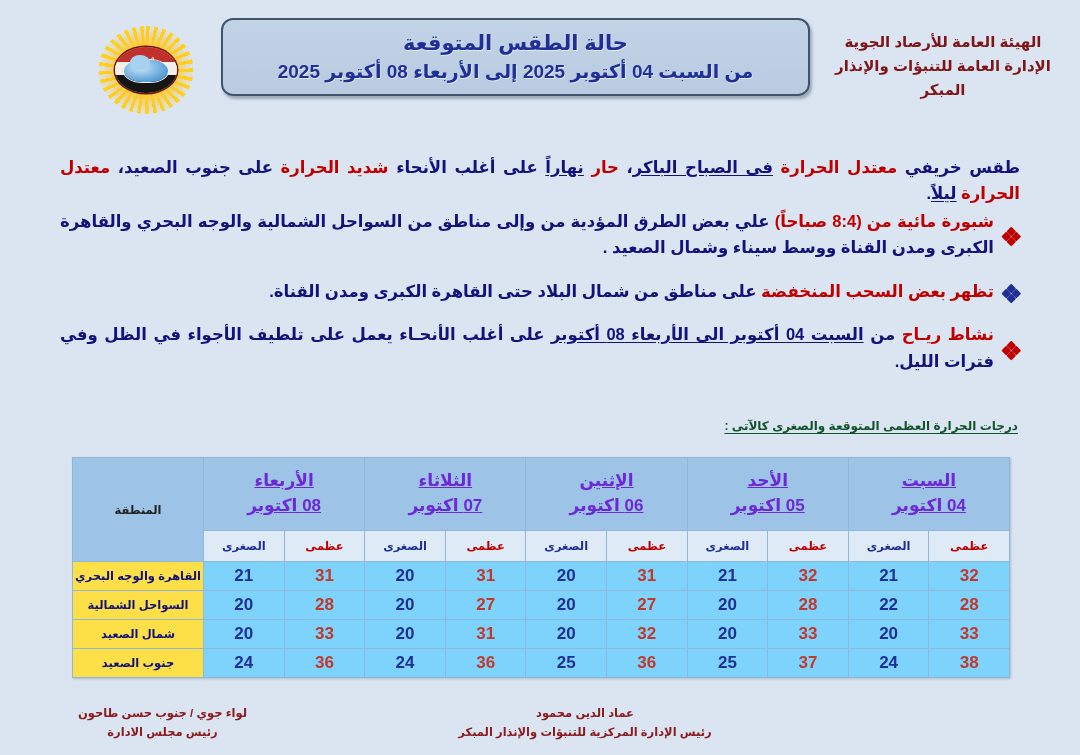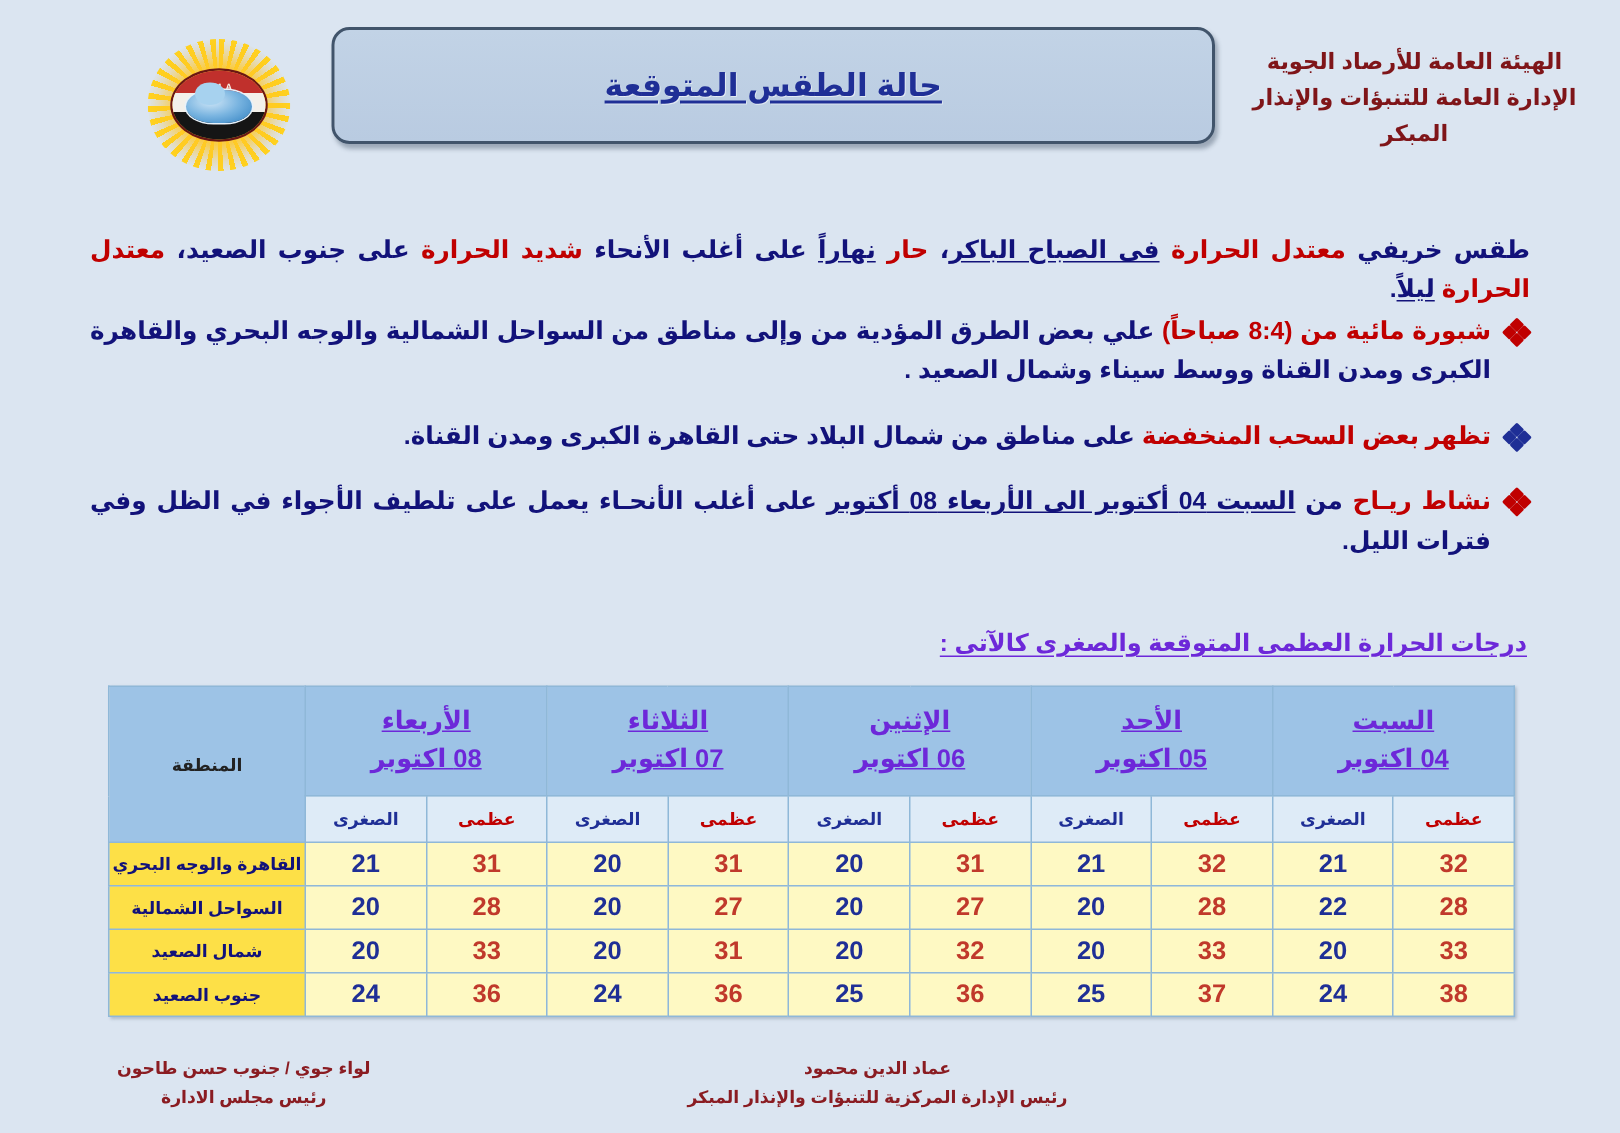--- a/index.html
+++ b/index.html
@@ -57,21 +57,21 @@
     background:linear-gradient(#c2d3e6,#b9cbe1);
     border:2px solid #41546b;
     border-radius:12px;
     box-shadow:2px 3px 3px rgba(80,95,115,.45);
     box-sizing:border-box;
     display:flex;flex-direction:column;align-items:center;justify-content:center;
     gap:5px;
   }
   .title-main{
     font-size:21px;font-weight:bold;color:#1f2f96;
-    text-decoration:underline;text-underline-offset:3px;
+    text-underline-offset:3px;
     text-shadow:.6px .6px 0 rgba(255,255,255,.55);
   }
   .title-sub{
     font-size:19px;font-weight:bold;color:#1f2f96;
     text-shadow:.6px .6px 0 rgba(255,255,255,.55);
   }
 
   .org{
     position:absolute;right:12px;top:30px;width:250px;
     text-align:center;color:#7f1519;font-weight:bold;
@@ -84,21 +84,21 @@
     text-align:justify;direction:rtl;
     font-size:16.5px;font-weight:bold;line-height:1.55;color:#12127a;
   }
   .red{color:#c00000;}
   .u{text-decoration:underline;text-underline-offset:2px;}
 
   .bullets{
     position:absolute;right:60px;top:208px;width:960px;direction:rtl;
   }
   .bullet{
-    display:flex;align-items:flex-start;gap:9px;margin-bottom:17px;
+    display:flex;align-items:center;gap:9px;margin-bottom:17px;
   }
   .bmark{
     flex:0 0 auto;width:17px;height:17px;margin-top:5px;position:relative;
   }
   .bmark i{
     position:absolute;width:6.5px;height:6.5px;transform:rotate(45deg);
     background:currentColor;border-radius:1px;
   }
   .bmark i:nth-child(1){left:5px;top:0px;}
   .bmark i:nth-child(2){left:0px;top:5px;}
@@ -107,21 +107,21 @@
   .bmark.red-m{color:#c00000;}
   .bmark.blue-m{color:#1f2f96;}
   .btext{
     flex:1 1 auto;font-size:16.5px;font-weight:bold;line-height:1.6;
     color:#12127a;text-align:justify;
   }
   .btext.b3{letter-spacing:.2px;}
 
   .table-caption{
     position:absolute;right:62px;top:419px;
-    font-size:16px;font-weight:bold;color:#6d28d9;
+    font-size:12px;font-weight:bold;color:#14532d;
     text-decoration:underline;text-underline-offset:3px;
   }
 
   
   .tbl-wrap{
     position:absolute;left:72px;top:457px;width:938px;
   }
   table.fc{
     border-collapse:collapse;width:938px;direction:rtl;
     table-layout:fixed;
@@ -138,21 +138,21 @@
   th.region-head{
     background:#9dc3e6;color:#222;font-size:11.5px;font-weight:bold;
     width:128px;border-color:#6f9fc8;
   }
   th.sub{
     background:#deebf7;font-size:11.5px;font-weight:bold;height:28px;
   }
   th.sub.max{color:#c00000;}
   th.sub.min{color:#1f2f96;}
   td.val{
-    background:#fef9c3;height:26px;font-size:17px;font-weight:bold;
+    background:#7dd3fc;height:26px;font-size:17px;font-weight:bold;
   }
   td.val.max{color:#c0392b;}
   td.val.min{color:#1f2f96;}
   td.region{
     background:#fde047;font-size:11.5px;font-weight:bold;color:#12127a;
     text-align:center;
   }
 
   
   .footer{
@@ -176,20 +176,21 @@
   <div class="logo">
     <div class="rays"></div>
     <div class="oval">
       <div class="initials">E.M.A</div>
     </div>
     <div class="cloud"></div>
   </div>
 
   <div class="title-box">
     <div class="title-main">حالة الطقس المتوقعة</div>
+    <div class="title-sub">من السبت 04 أكتوبر 2025 إلى الأربعاء 08 أكتوبر 2025</div>
   </div>
 
   <div class="org">
     <div>الهيئة العامة للأرصاد الجوية</div>
     <div>الإدارة العامة للتنبؤات والإنذار المبكر</div>
   </div>
 </div>
 
 <div class="intro"><span>طقس خريفي </span><span class="red">معتدل الحرارة </span><span class=" u">فى الصباح الباكر</span><span>، </span><span class="red">حار </span><span class=" u">نهاراً</span><span> على أغلب الأنحاء </span><span class="red">شديد الحرارة </span><span>على جنوب الصعيد، </span><span class="red">معتدل الحرارة </span><span class=" u">ليلاً</span><span>.</span></div>
 

